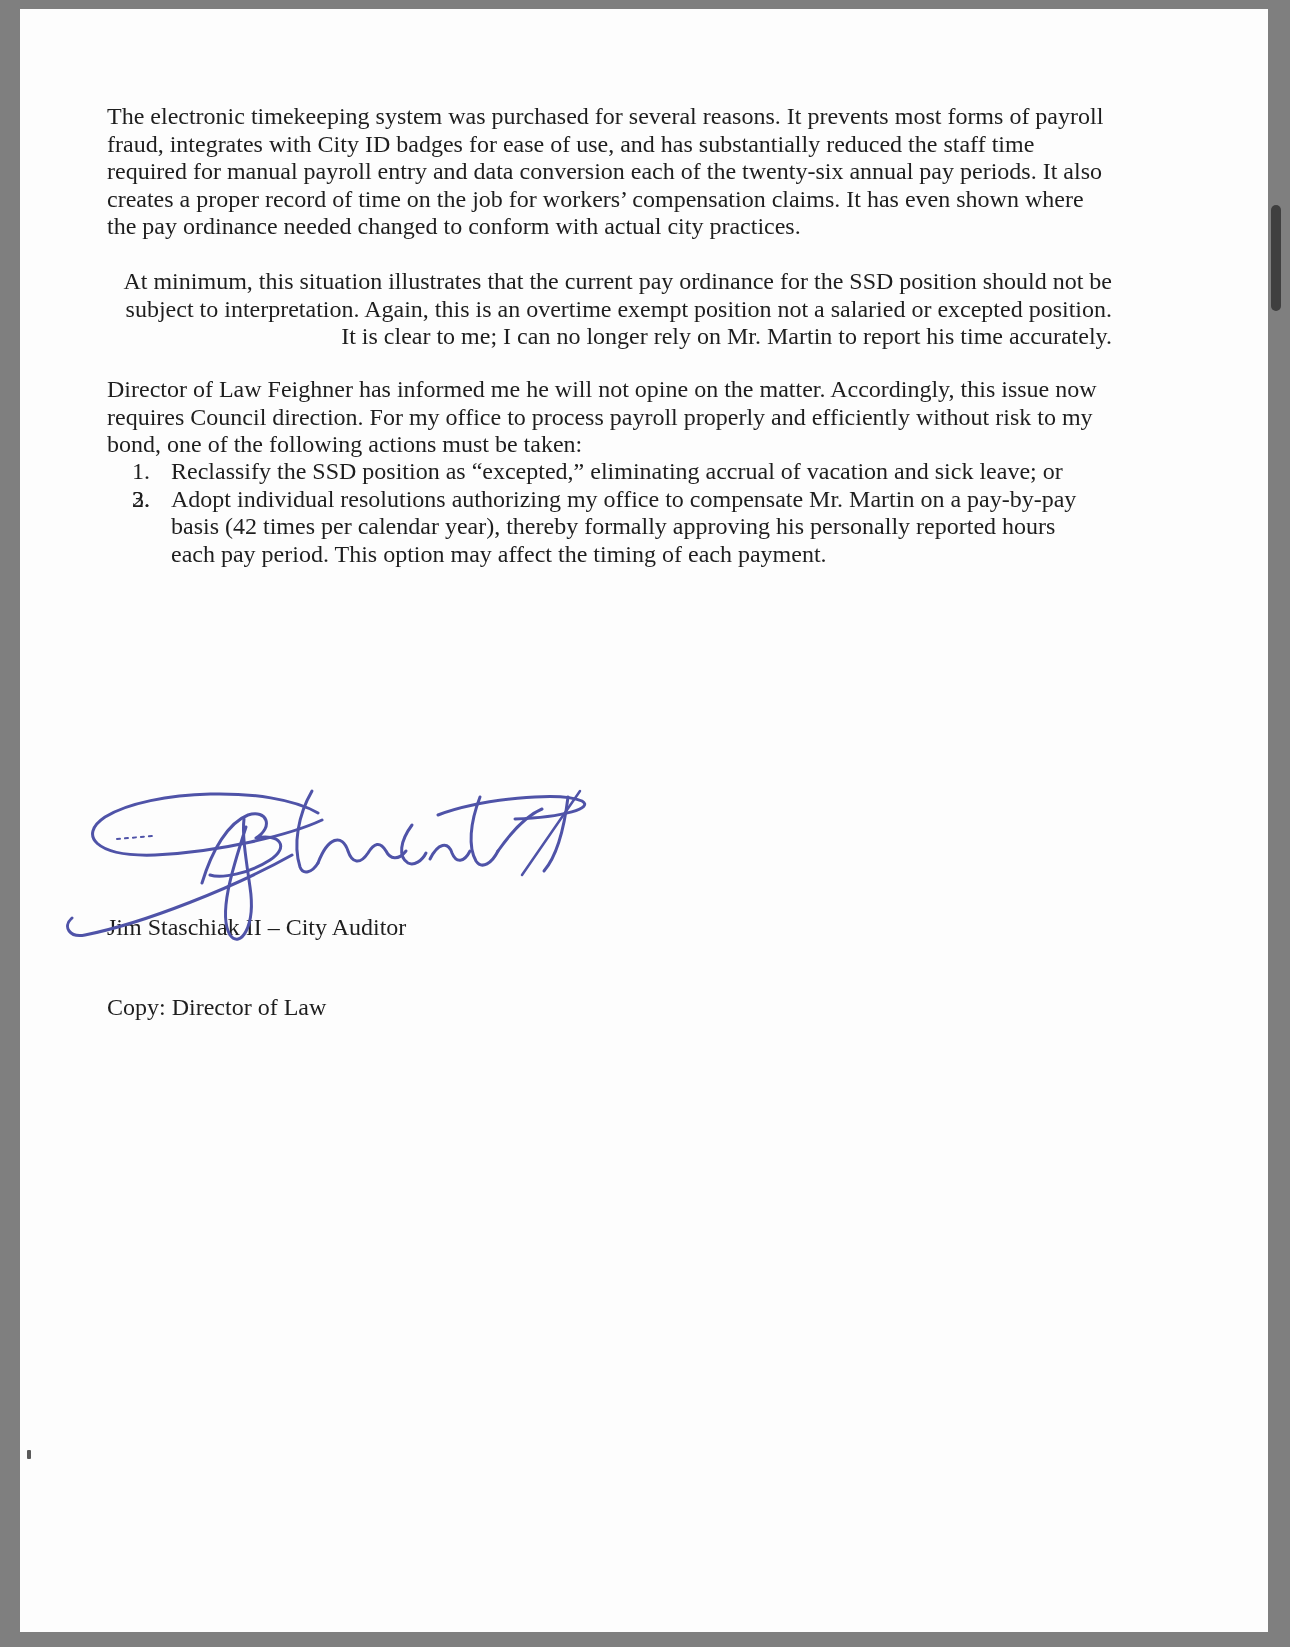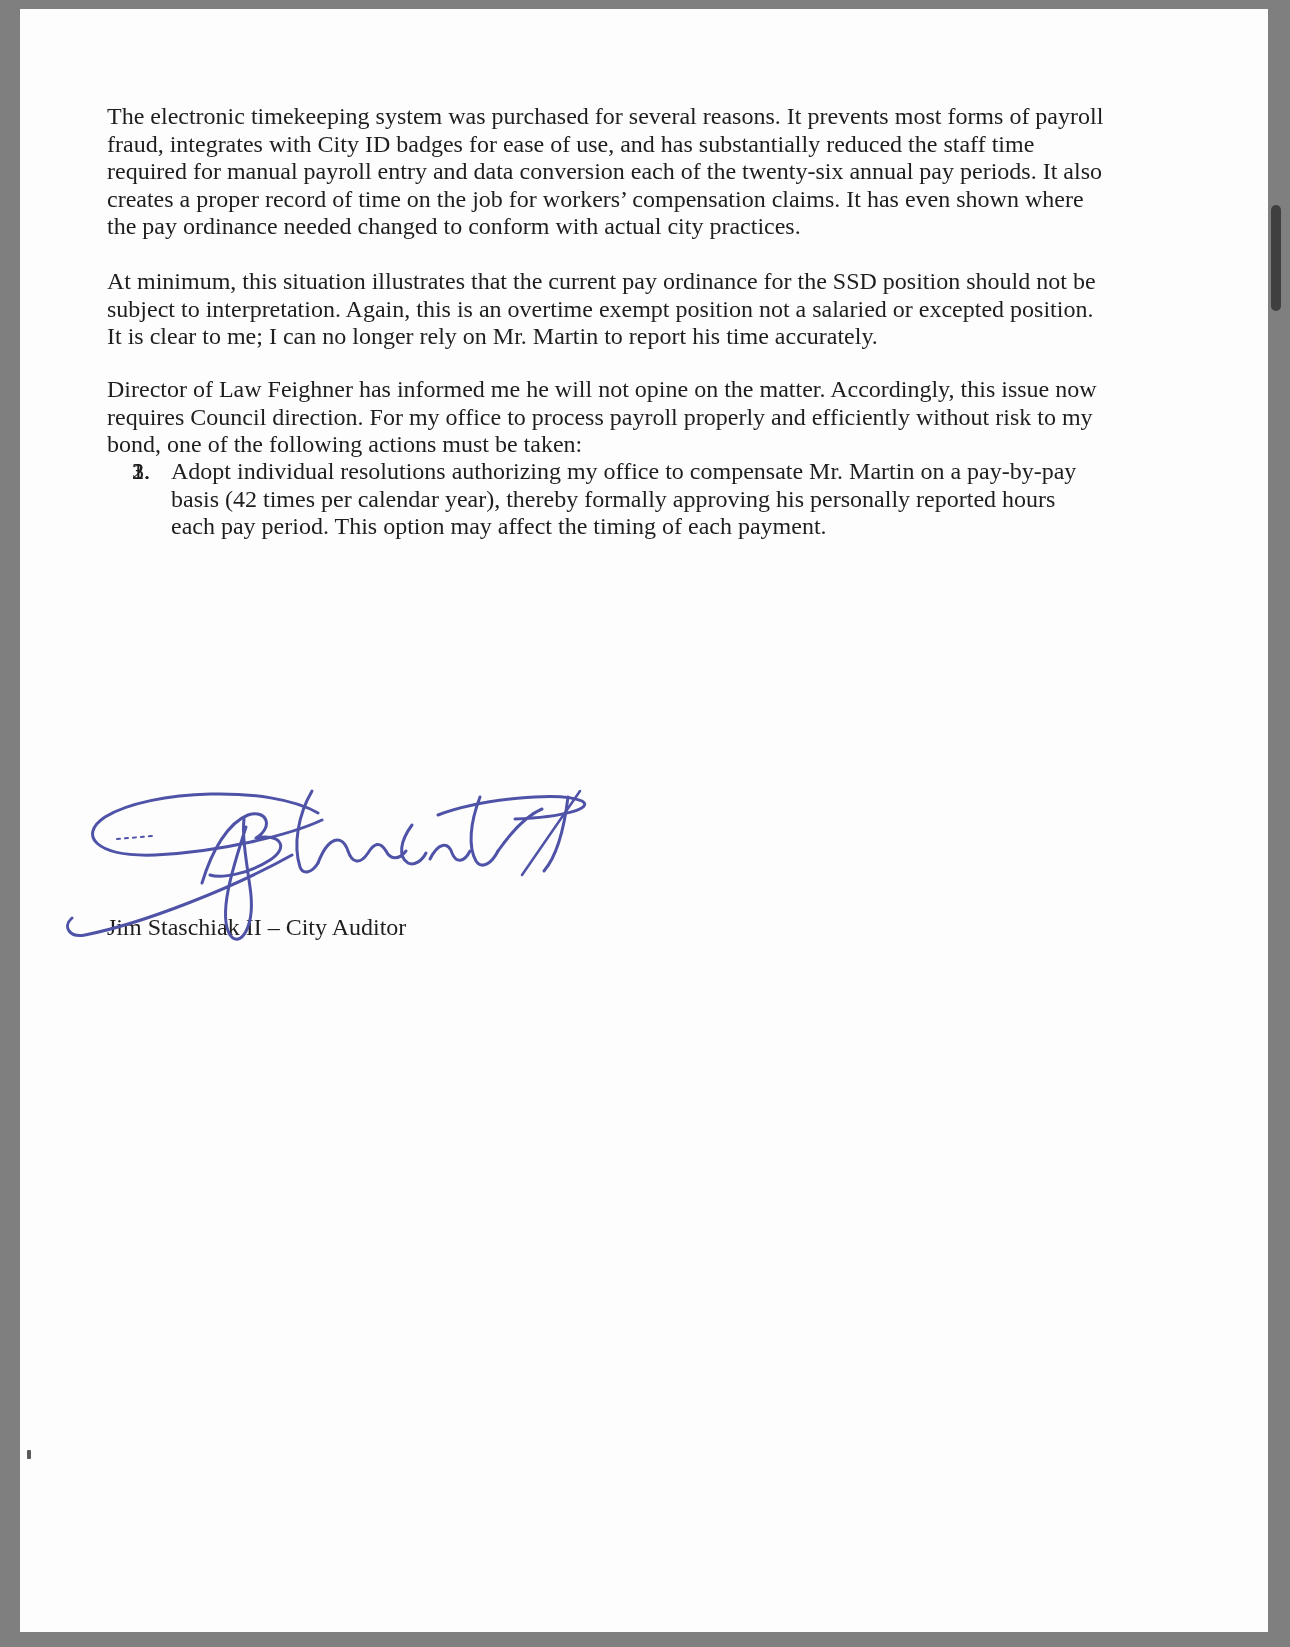--- a/index.html
+++ b/index.html
@@ -24,21 +24,21 @@
   .block {
     position: absolute;
     left: 87px;
     width: 1005px;
     font-size: 24px;
     line-height: 27.5px;
     text-align: left;
     white-space: normal;
   }
   .p1 { top: 70px; }
-  .p2 { top: 235px; }
+  .p2 { top: 235px; text-align: right; }
   .p3 { top: 343px; }
   .list-block {
     position: absolute;
     left: 112px;
     top: 449px;
     width: 960px;
     font-size: 24px;
     line-height: 27.5px;
   }
   .list-item { position: relative; padding-left: 39px; }
@@ -94,20 +94,21 @@
 
     <p class="block p1">The electronic timekeeping system was purchased for several reasons. It prevents most forms of payroll fraud, integrates with City ID badges for ease of use, and has substantially reduced the staff time required for manual payroll entry and data conversion each of the twenty-six annual pay periods. It also creates a proper record of time on the job for workers’ compensation claims.  It has even shown where the pay ordinance needed changed to conform with actual city practices.</p>
 
     <p class="block p2">At minimum, this situation illustrates that the current pay ordinance for the SSD position should not be subject to interpretation. Again, this is an overtime exempt position not a salaried or excepted position.  It is clear to me; I can no longer rely on Mr. Martin to report his time accurately.</p>
 
     <p class="block p3">Director of Law Feighner has informed me he will not opine on the matter.  Accordingly, this issue now requires Council direction. For my office to process payroll properly and efficiently without risk to my bond, one of the following actions must be taken:</p>
 
     <div class="list-block">
       <div class="list-item">
         <span class="num">1.</span>
+        <span>Reclassify the SSD position as “excepted,” eliminating accrual of vacation and sick leave; or</span>
       </div>
       <div class="list-item">
         <span class="num">2.</span>
       </div>
       <div class="list-item">
         <span class="num">3.</span>
         <span>Adopt individual resolutions authorizing my office to compensate Mr. Martin on a pay-by-pay basis (42 times per calendar year), thereby formally approving his personally reported hours each pay period. This option may affect the timing of each payment.</span>
       </div>
     </div>
 
@@ -136,20 +137,21 @@
         <path d="M438,76 C452,56 468,40 482,34"></path>
 
         <path d="M378,40 C420,24 500,16 522,26 C534,33 505,42 455,44"></path>
         <path d="M508,22 C504,55 496,82 484,96"></path>
         <path d="M520,16 L462,100" stroke-width="2.5"></path>
       </g>
     </svg>
 
     <p class="block signer">Jim Staschiak II – City Auditor</p>
 
+    <p class="block copyline">Copy: Director of Law</p>
 
     <div class="scan-speck"></div>
   </div>
 
   <div class="scrollbar-track"></div>
   <div class="scrollbar-thumb"></div>
 
 </div>
 
 </body></html>

